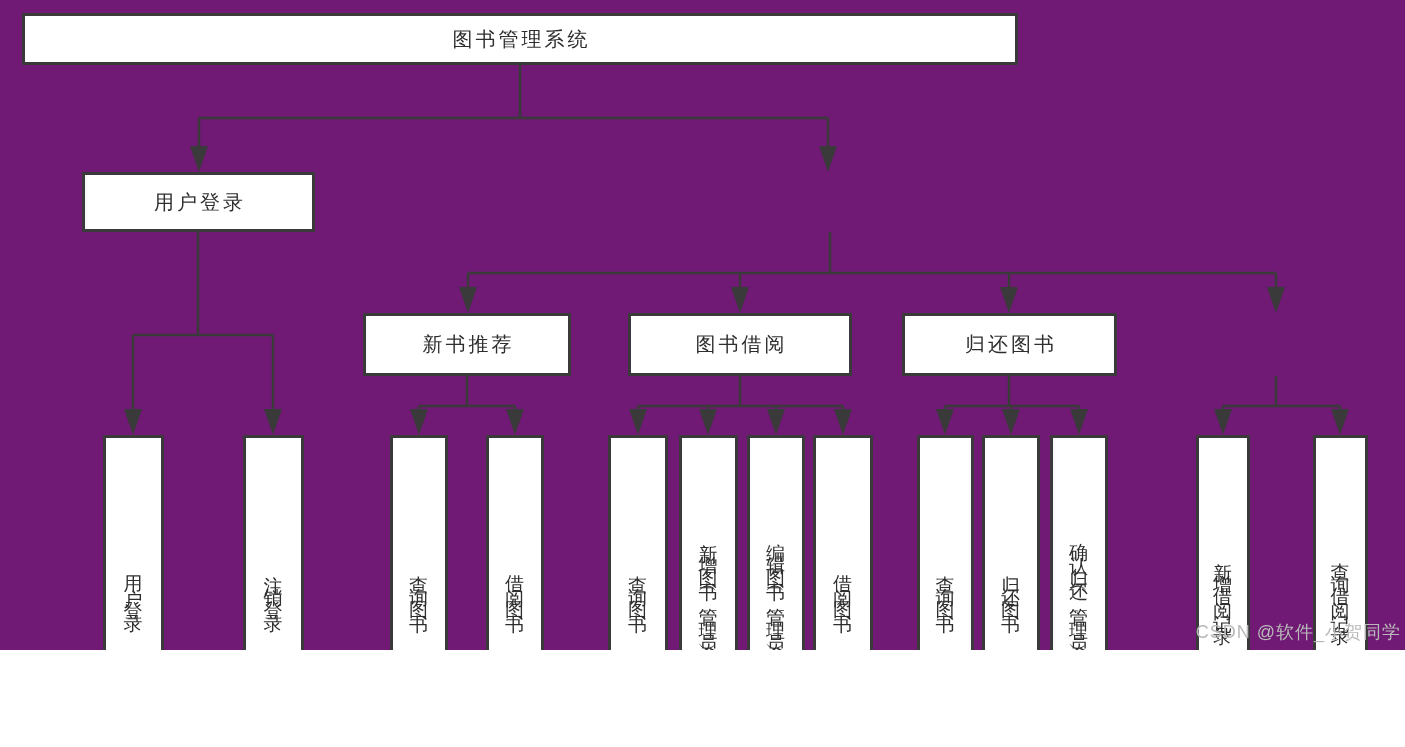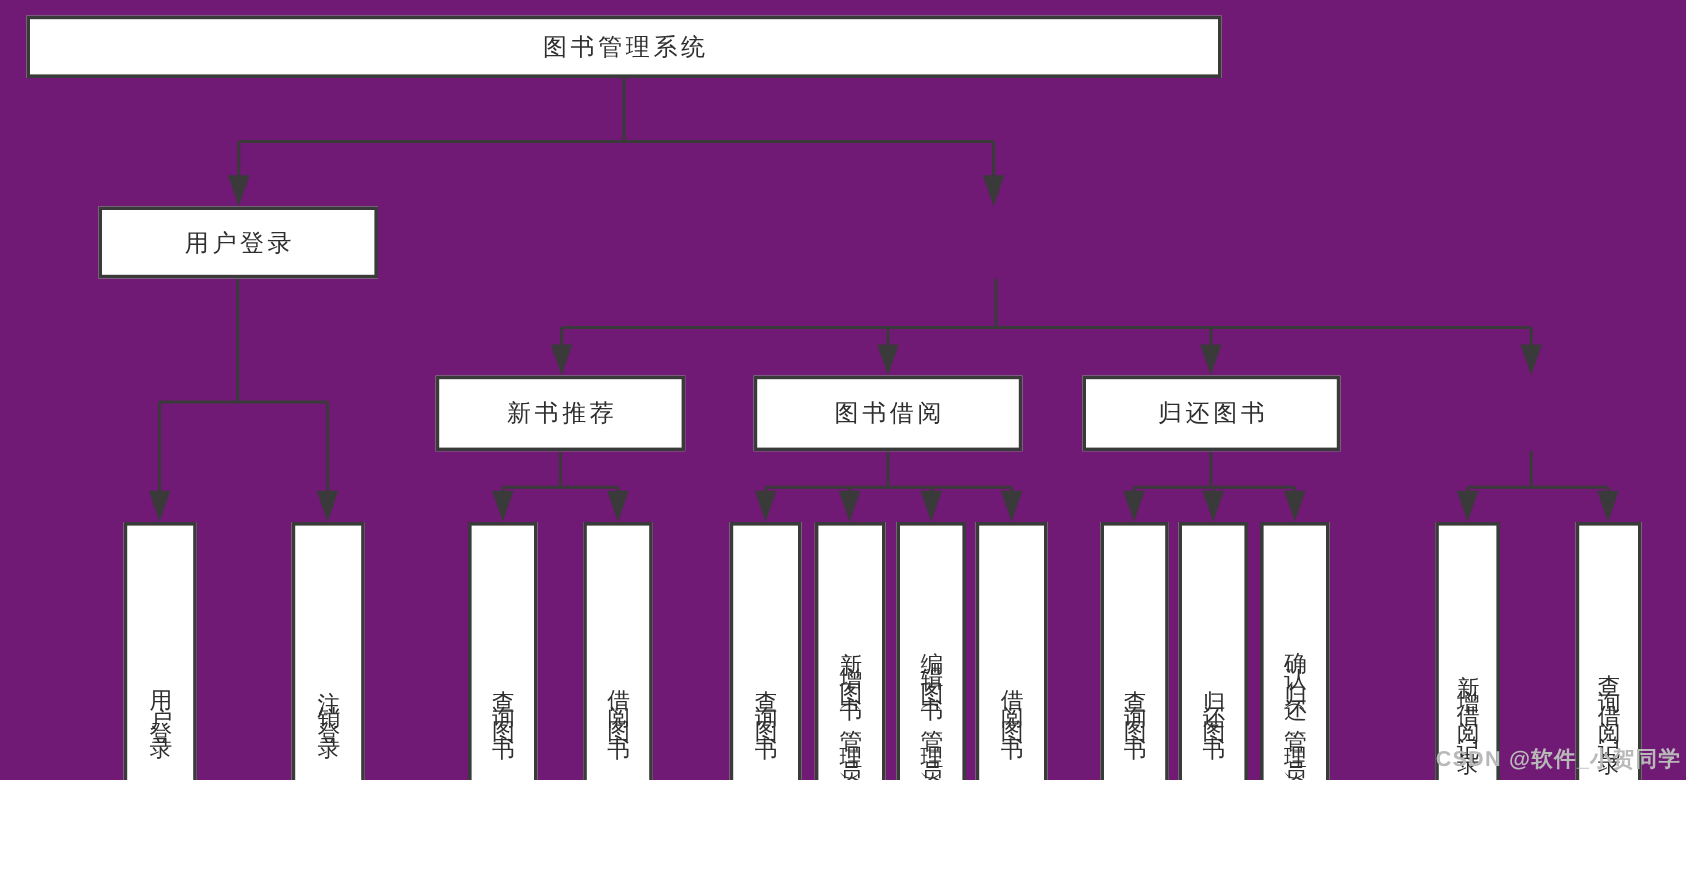--- a/index.html
+++ b/index.html
@@ -48,21 +48,20 @@
   }
   .watermark {
     position: absolute;
     right: 4px;
     bottom: 6px;
     font-size: 18px;
     letter-spacing: 1px;
     color: #b9b9b9;
     z-index: 5;
     white-space: nowrap;
-    font-weight: bold;
   }
 </style>
 </head>
 <body>
 
 <div class="canvas">
 
   <svg class="connectors" viewBox="0 0 1405 747" xmlns="http://www.w3.org/2000/svg">
     <g stroke="#3a3a3a" stroke-width="2.5" fill="none">
 

